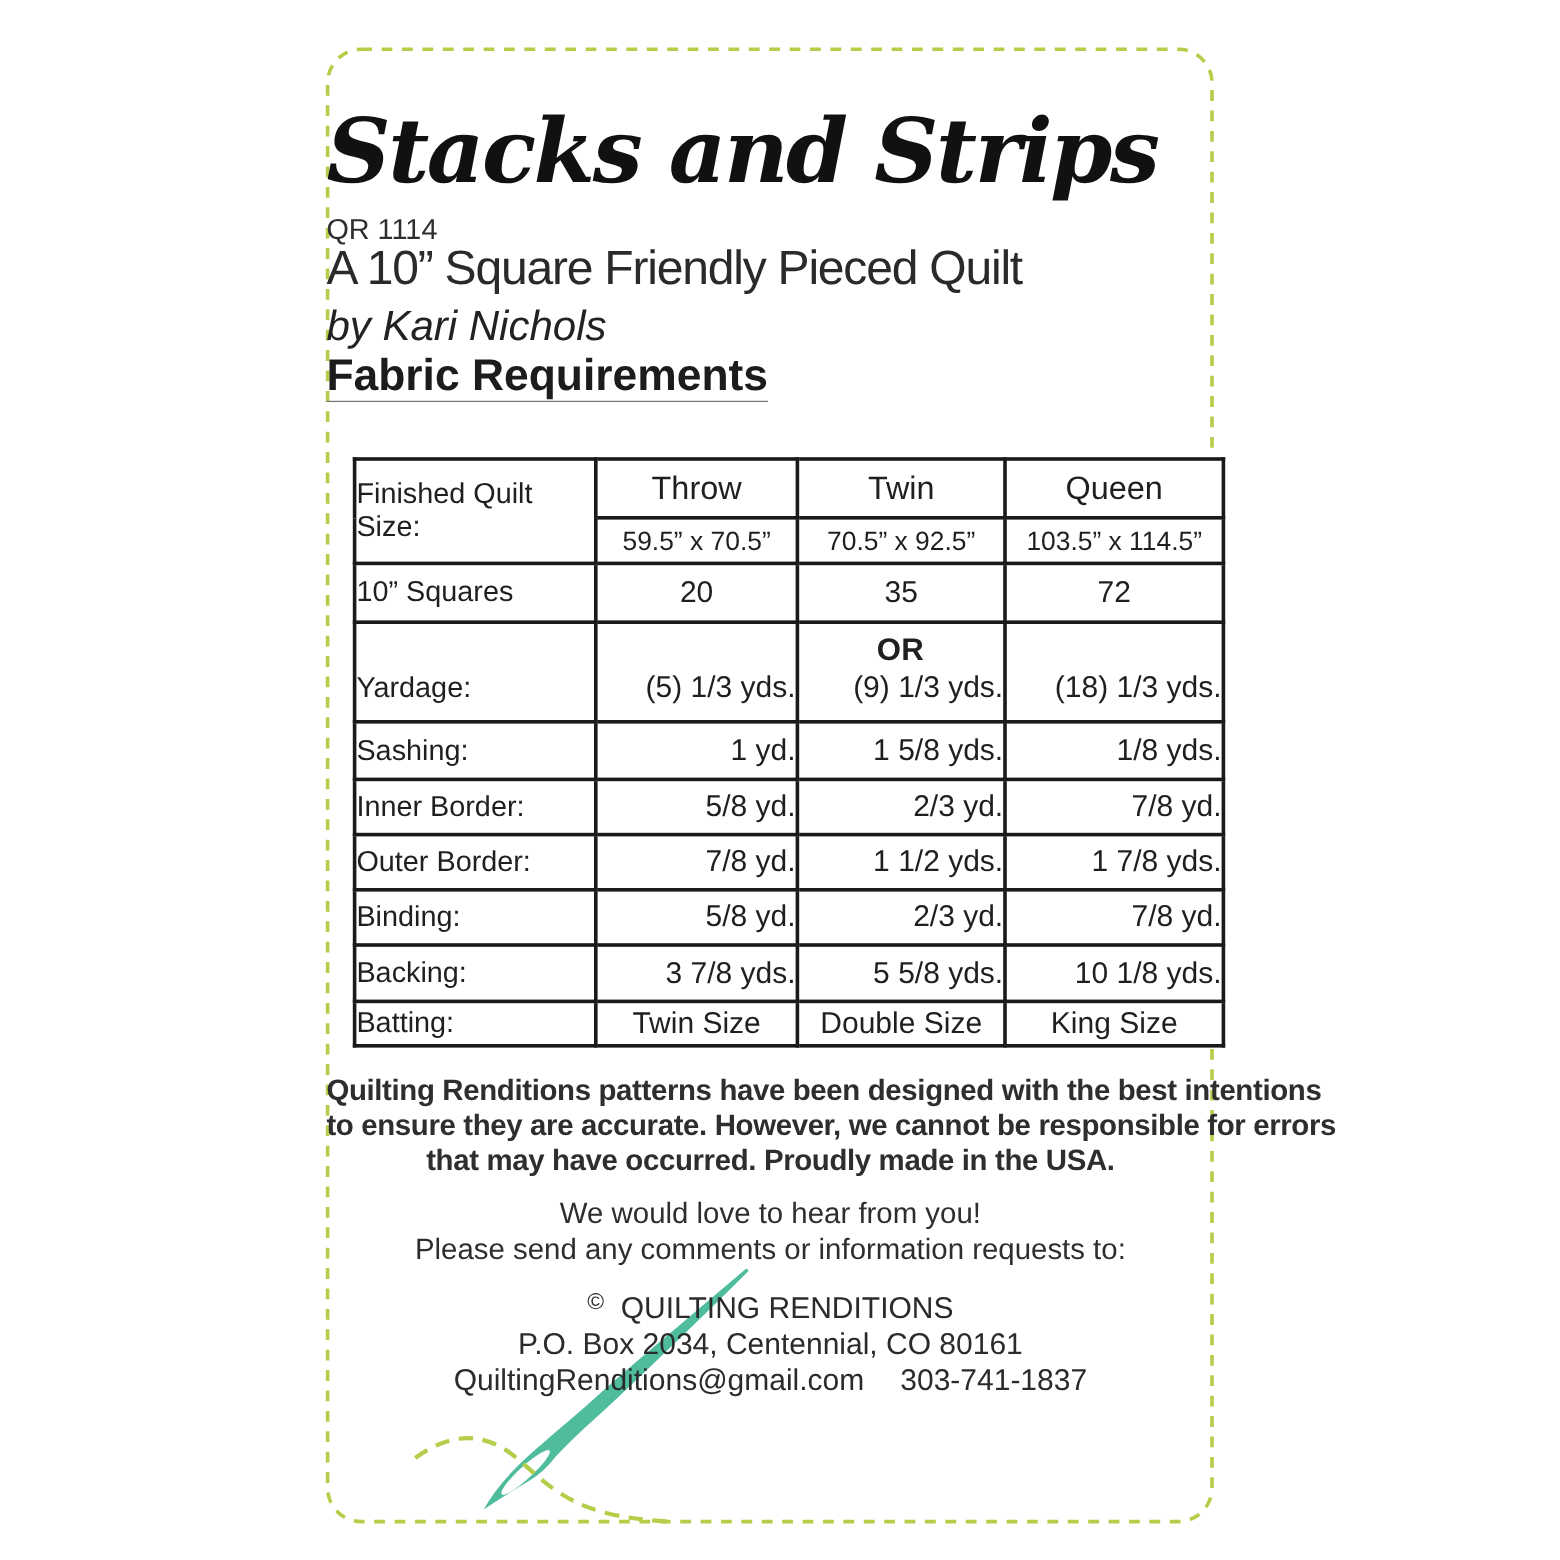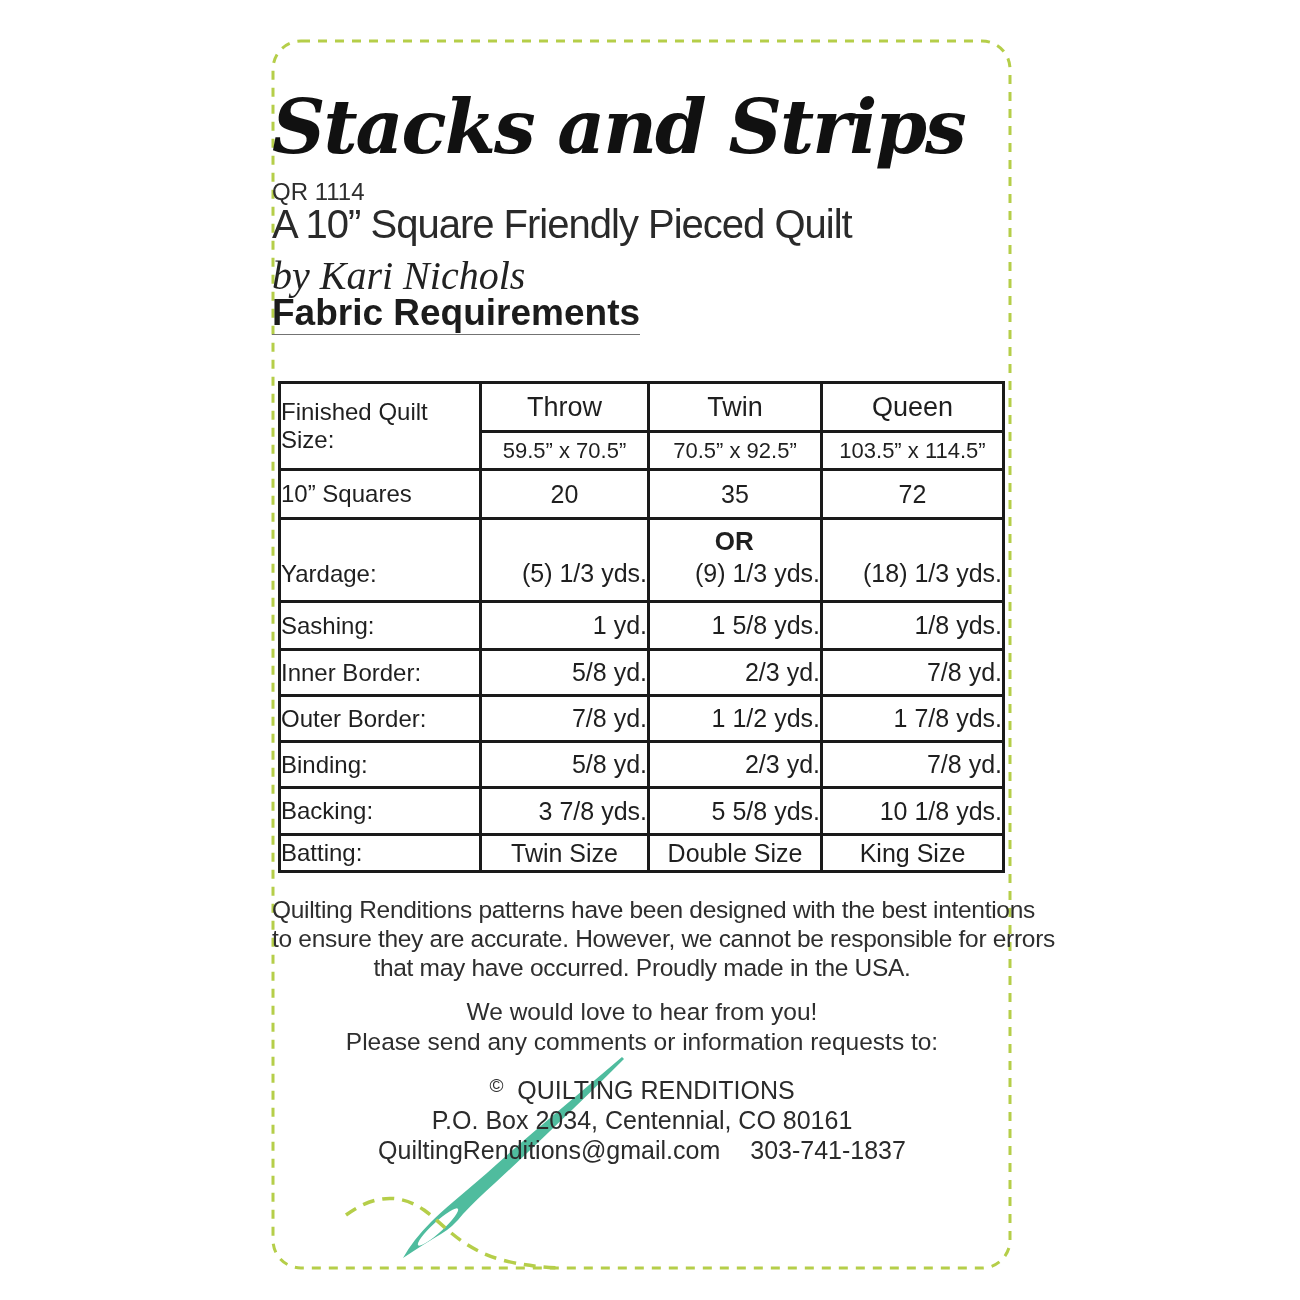--- a/index.html
+++ b/index.html
@@ -9,43 +9,43 @@
   }
   .deco-svg{position:absolute;left:0;top:0;width:1300px;height:1300px;z-index:0;}
   .content{position:absolute;left:272px;top:0;width:740px;z-index:1;}
 
   
   .hdr{position:absolute;width:740px;text-align:left;}
   .title{top:84px;font-family:"DejaVu Serif", serif;font-style:italic;font-weight:700;
          font-size:74px;color:#111;letter-spacing:-2px;white-space:nowrap;}
   .qr{top:178px;font-size:24px;color:#2e2e2e;}
   .subtitle{top:202px;font-size:40px;color:#2a2a2a;letter-spacing:-1px;white-space:nowrap;}
-  .byline{top:252px;font-family:Liberation Serif, serif;font-style:italic;font-size:40px;color:#222;}
+  .byline{top:252px;font-family:Liberation Sans, sans-serif;font-style:italic;font-size:35px;color:#222;}
   .fabric{top:292px;font-size:37px;font-weight:700;color:#1c1c1c;}
   .fabric span{border-bottom:1px solid #737373;padding-bottom:1px;}
 
   
-  table.req{position:absolute;left:278px;top:381px;border-collapse:collapse;z-index:1;
+  table.req{position:absolute;left:294px;top:381px;border-collapse:collapse;z-index:1;
             table-layout:fixed;font-size:25px;color:#1f1f1f;background:#fff;}
   table.req td{border:3px solid #1a1a1a;padding:0;vertical-align:middle;overflow:hidden;}
   td.lab{text-align:left;padding-left:12px;font-size:24px;}
   td.ctr{text-align:center;}
   td.rgt{text-align:right;padding-right:18px;margin-top:40px;}
   td.colhead{text-align:center;font-size:27px;border-bottom:2px solid #1a1a1a;margin-top:28px;}
   td.dims{text-align:center;font-size:22px;border-top:0;margin-left:43px;}
   td.fqs{vertical-align:top;padding-top:9px;}
   tr.yardrow td{vertical-align:bottom;position:relative;}
   tr.yardrow td.lab{padding-bottom:12px;}
   tr.yardrow td.rgt{padding-bottom:12px;}
   .or-tag{position:absolute;top:6px;left:50%;transform:translateX(-52%);
           font-weight:700;font-size:26px;}
 
   
   .blk{position:absolute;width:740px;text-align:center;color:#2e2e2e;}
-  .disclaimer{top:895px;font-size:24.5px;line-height:29px;letter-spacing:-0.3px;}
+  .disclaimer{top:895px;font-size:24.5px;line-height:29px;letter-spacing:-0.3px;font-weight:bold;}
   .feedback{top:997px;font-size:24.5px;line-height:30px;}
   .contact{top:1071px;font-size:25px;line-height:30px;color:#2b2b2b;}
   .contact .copy{font-size:19px;vertical-align:7px;}
   .contact .gap{display:inline-block;width:30px;}
   .website{font-size:31px;padding-top:2px;letter-spacing:-0.5px;}
   .row-line{white-space:nowrap;}
 </style>
 </head>
 <body>
 

